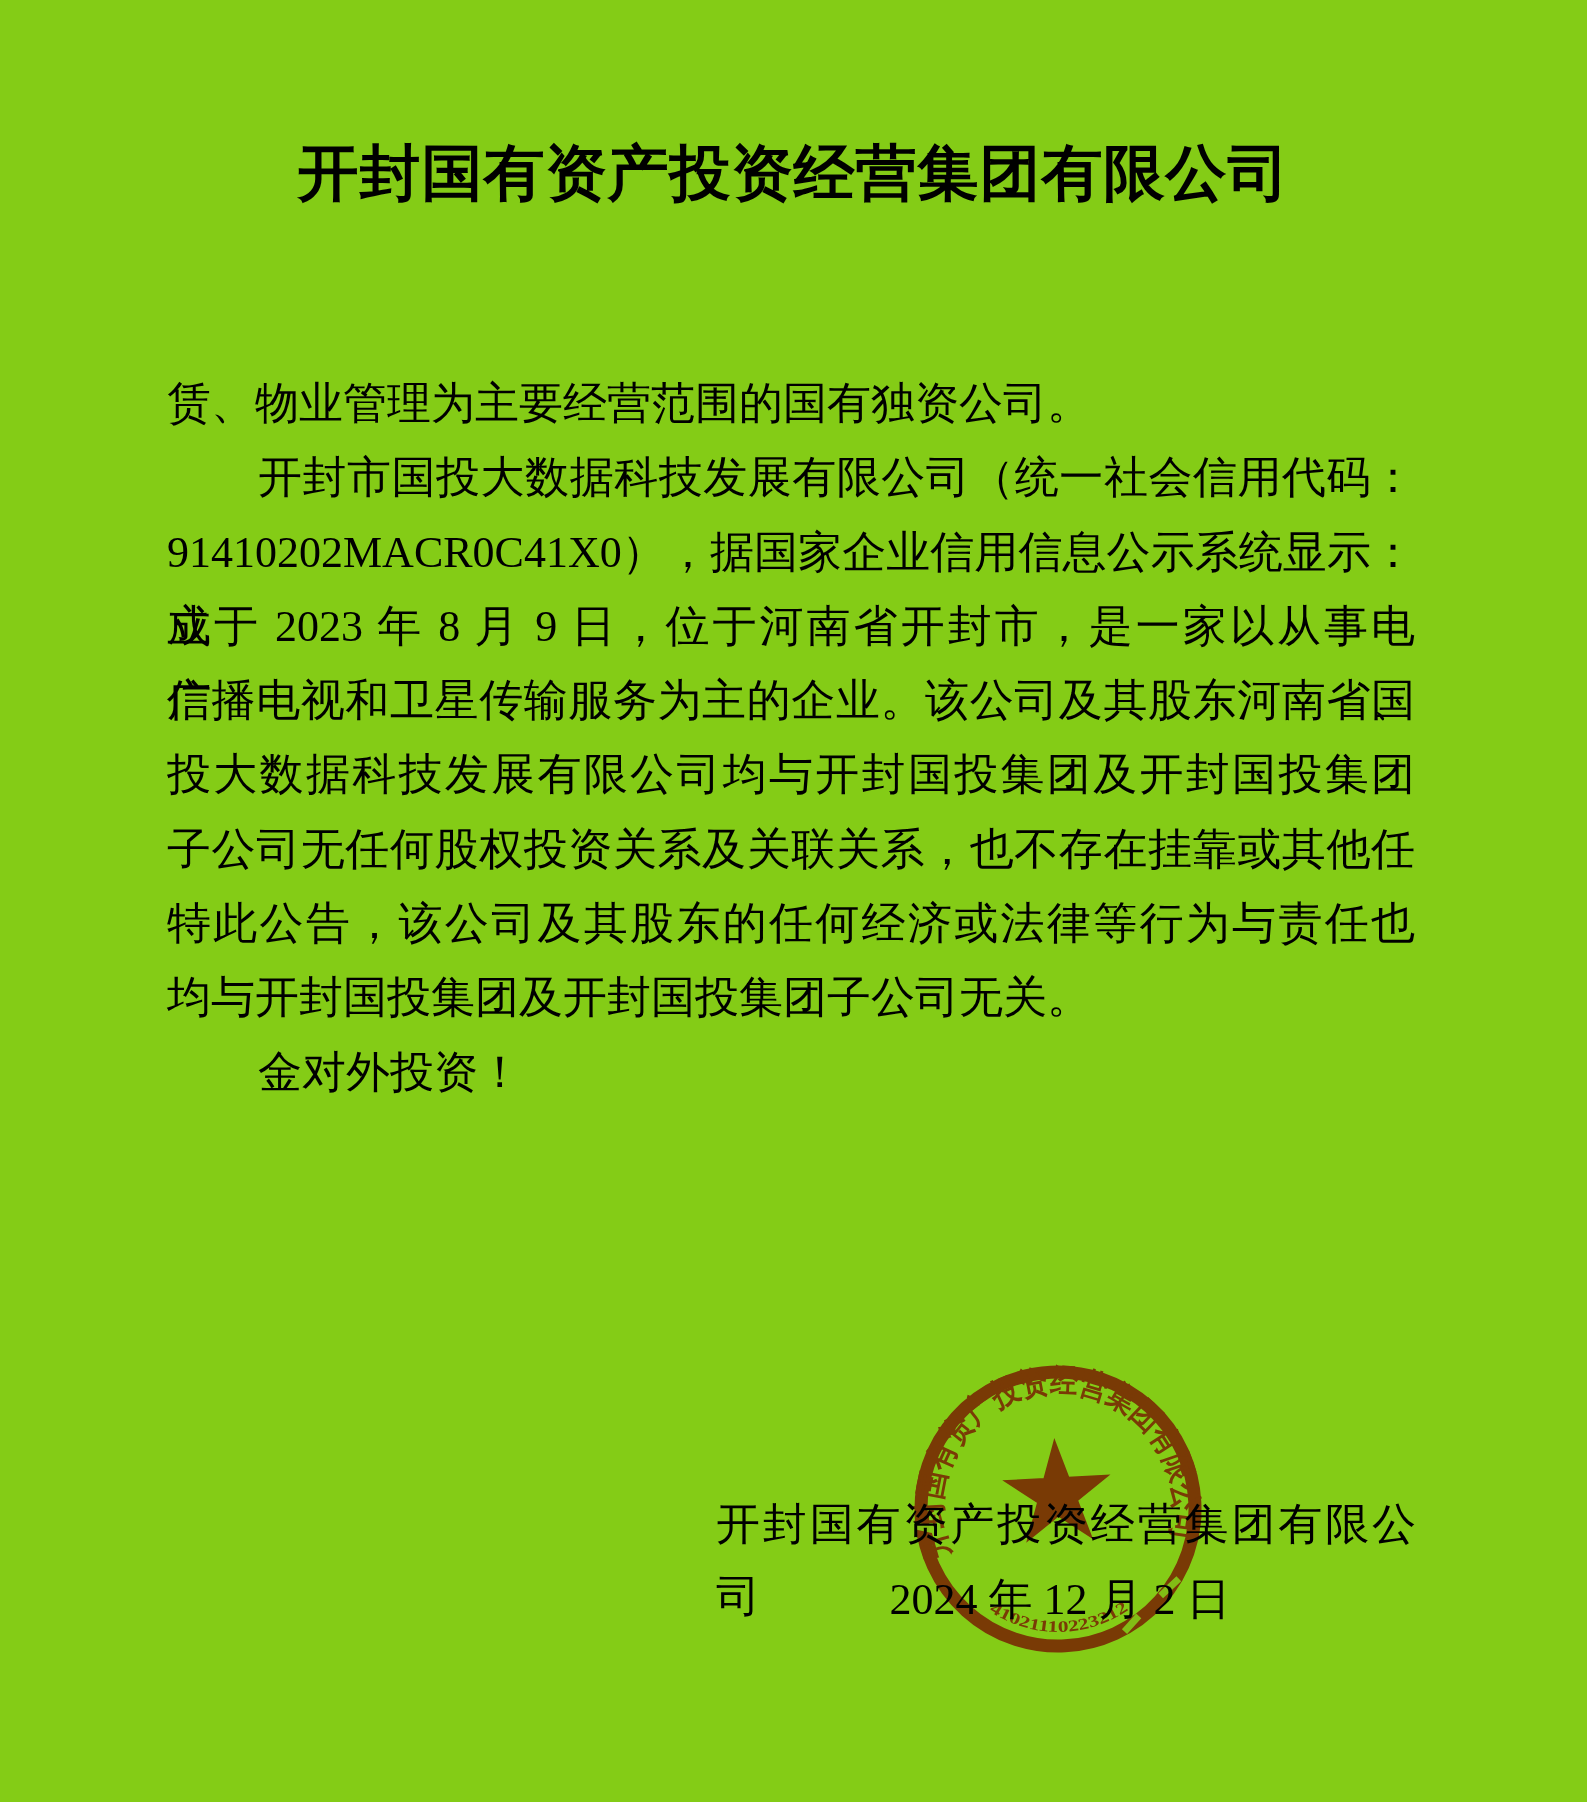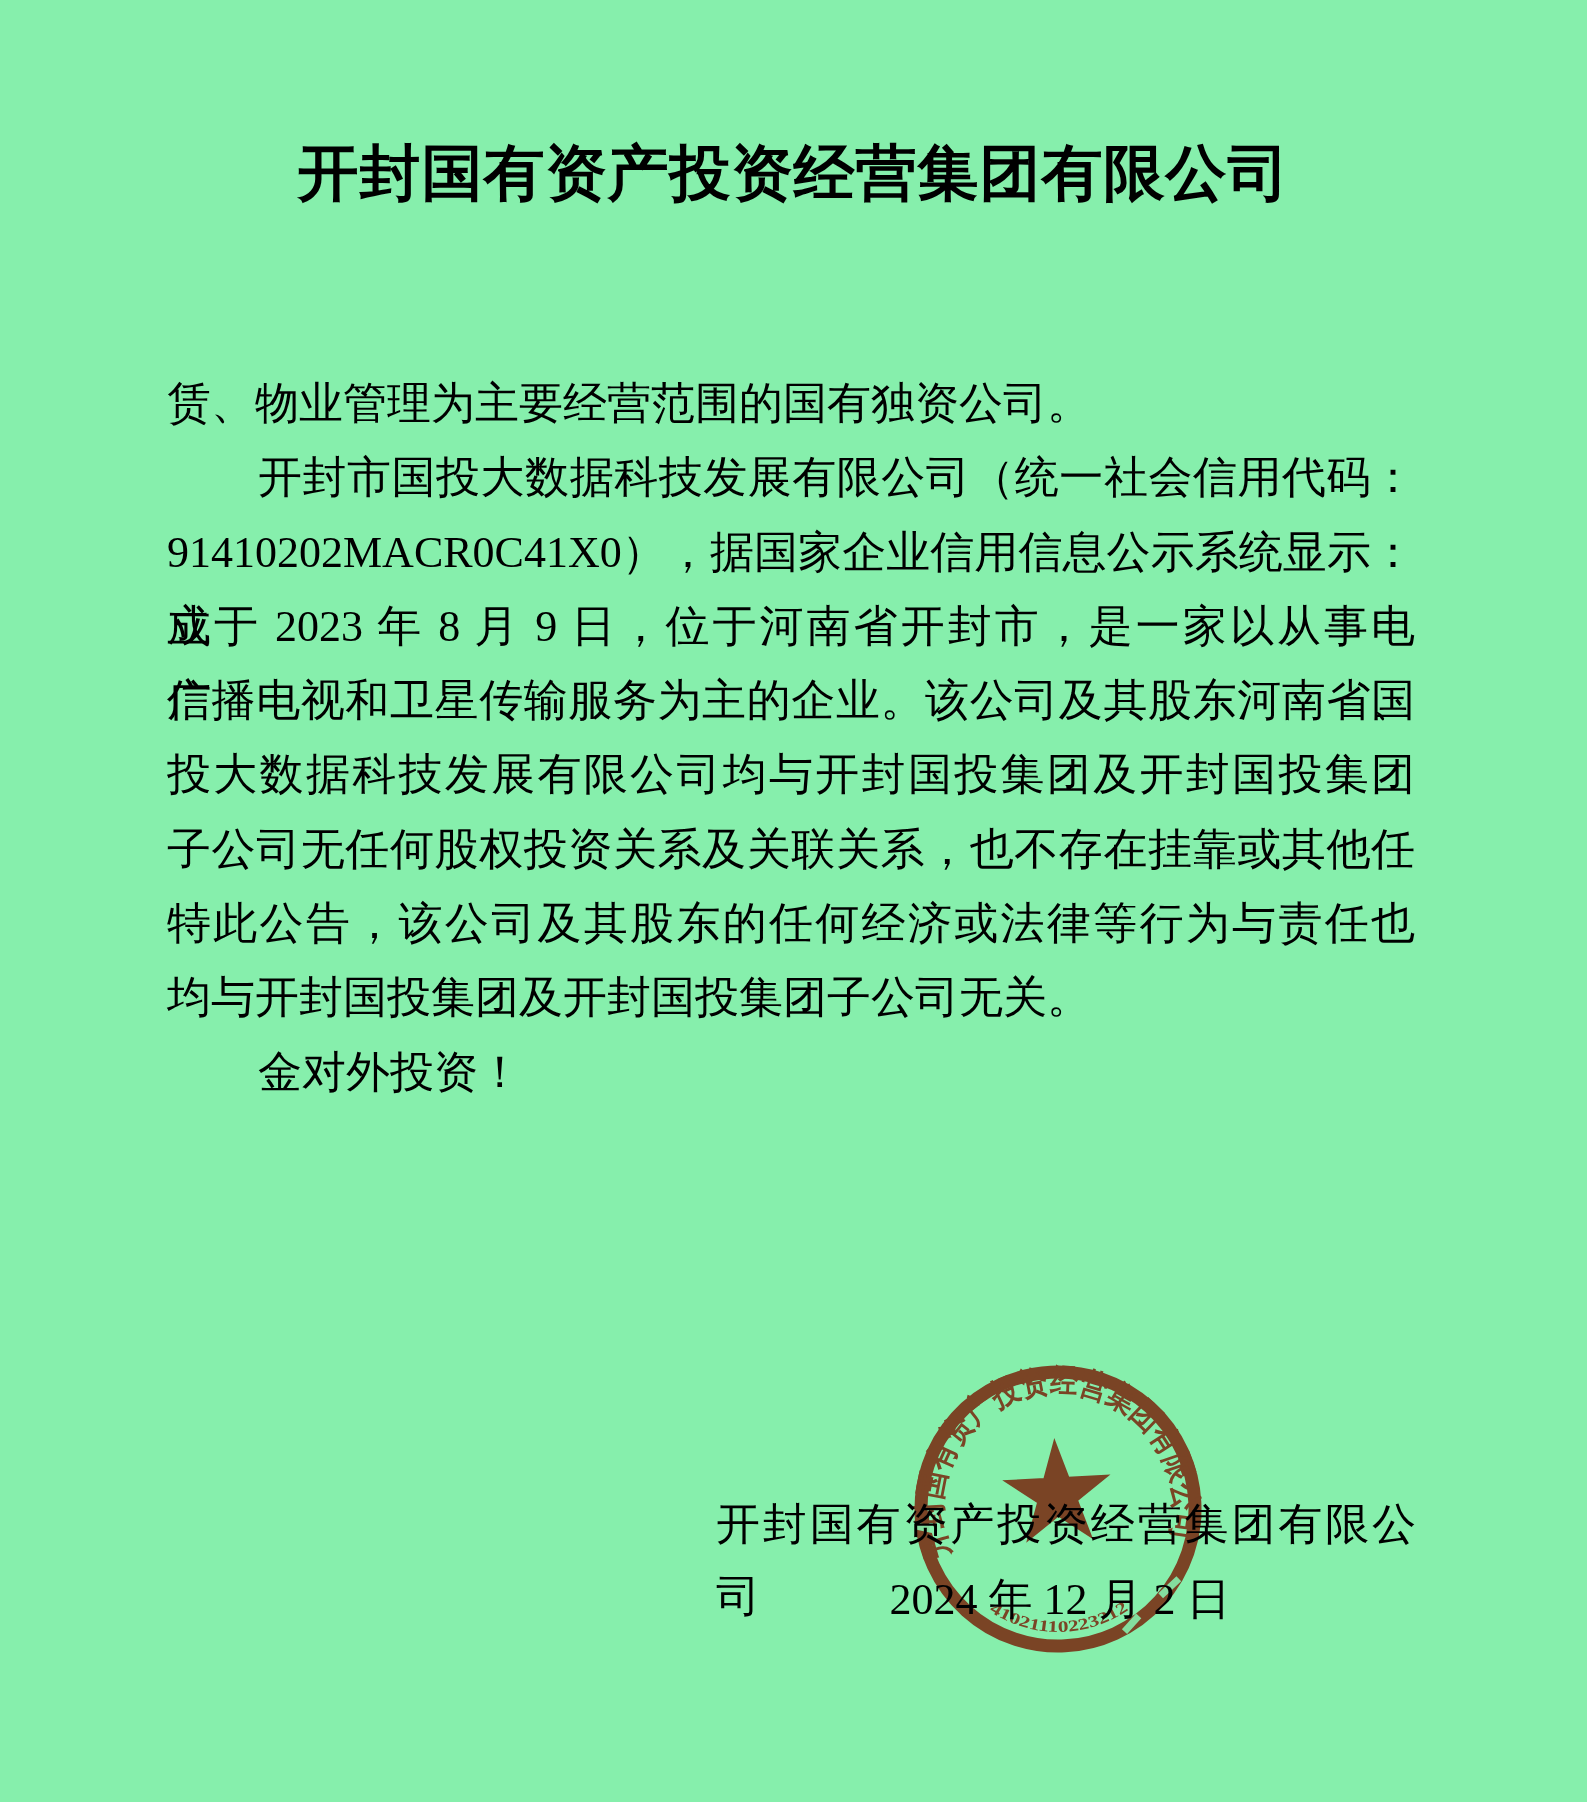--- a/index.html
+++ b/index.html
@@ -1,21 +1,21 @@
 <!DOCTYPE html>
 <html><head>
 <meta charset="utf-8">
 <style>
   html, body { margin: 0; padding: 0; background: #9e9e9e; }
   .page {
     position: relative;
     width: 1587px;
     height: 1802px;
     margin: 0 auto;
-    background: #86efac;
+    background: #84cc16;
     overflow: hidden;
     font-family: "Liberation Serif", "DejaVu Serif", serif;
     color: #000000;
   }
 
   
   .title-block {
     position: absolute;
     top: 137px;
     left: 0;

